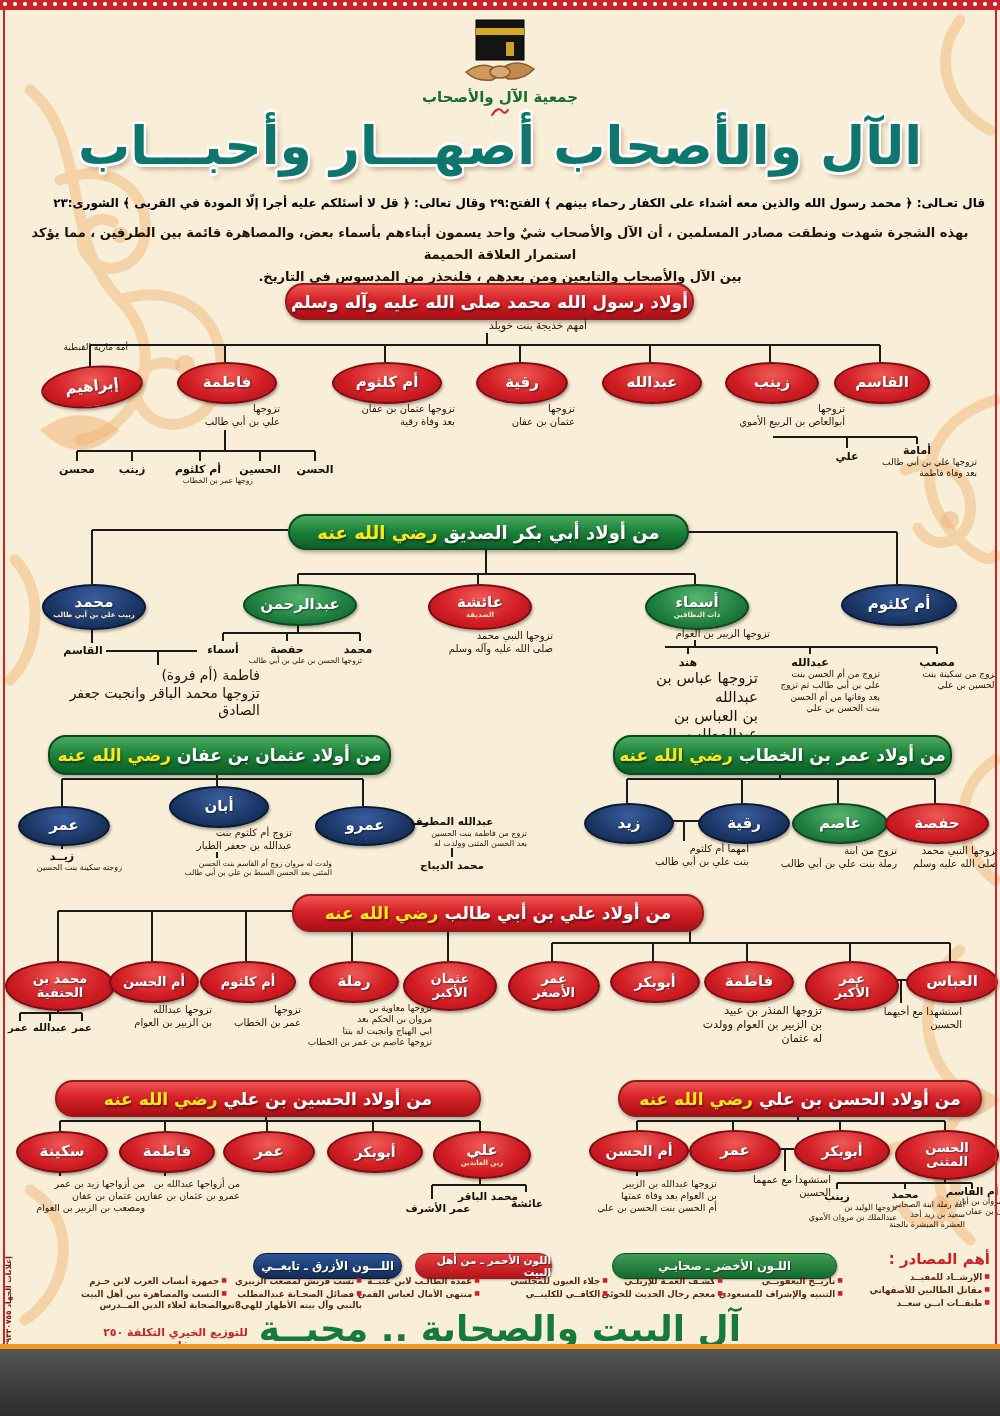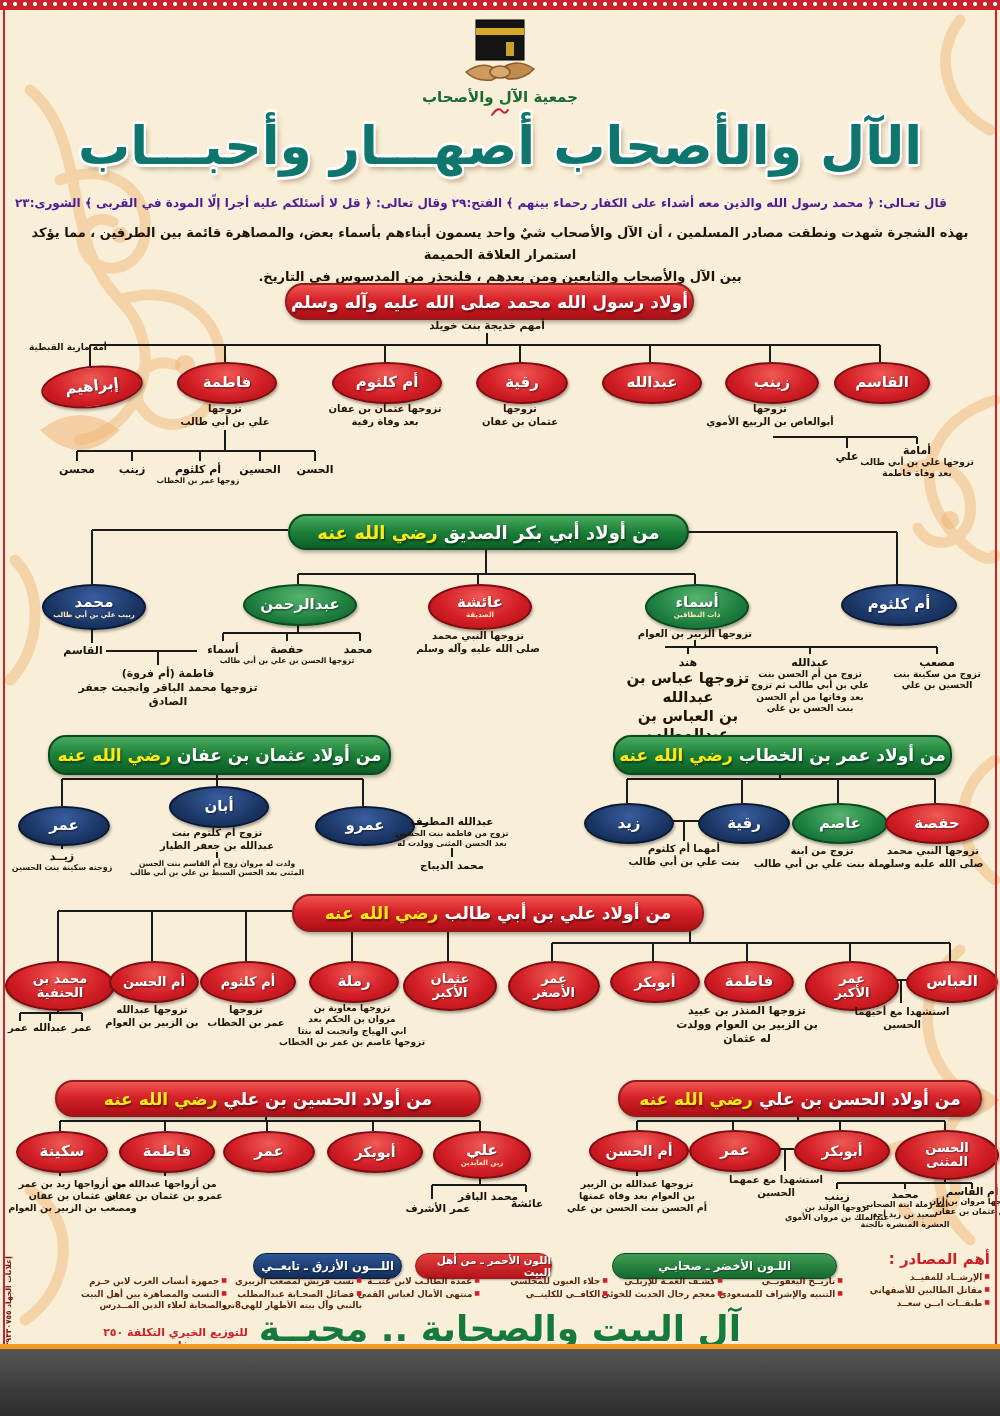--- a/index.html
+++ b/index.html
@@ -12,42 +12,42 @@
     background-size:10px 10px;z-index:6}
   .frame{position:absolute;top:8px;bottom:62px;left:3px;right:3px;
     border-left:2px solid #cc2128;border-right:2px solid #cc2128;z-index:6;pointer-events:none}
   
   .orgname{position:absolute;left:390px;top:88px;width:220px;text-align:center;
     color:#1b6b33;font-weight:bold;font-size:15px;z-index:5}
   .title{position:absolute;left:40px;top:116px;width:920px;text-align:center;
     color:#0f766e;font-weight:bold;font-size:52px;z-index:5;letter-spacing:1px;
     text-shadow:2px 2px 0 #fff,-2px 2px 0 #fff,2px -2px 0 #fff,-2px -2px 0 #fff,
                 0 3px 0 #fff,0 -3px 0 #fff,3px 5px 5px rgba(90,40,0,.35)}
-  .verse{position:absolute;left:15px;top:196px;width:970px;text-align:left;
-    color:#4c1d95;font-weight:bold;font-size:12px;z-index:5}
+  .verse{position:absolute;left:15px;top:196px;width:970px;text-align:right;
+    color:#000000;font-weight:bold;font-size:12px;z-index:5}
   .intro{position:absolute;left:30px;top:222px;width:940px;text-align:center;
     color:#1e1206;font-weight:bold;font-size:13px;line-height:1.7;white-space:pre-line;z-index:5}
   
   .bn{position:absolute;border-radius:18px;display:flex;align-items:center;justify-content:center;
     gap:6px;color:#fff;font-weight:bold;z-index:5;
     text-shadow:1px 2px 2px rgba(0,0,0,.45);box-shadow:1px 2px 4px rgba(0,0,0,.35)}
   .bn.red{background:linear-gradient(180deg,#f0554f 0%,#d6232a 45%,#ae0e15 100%);border:2px solid #8f1d1d}
   .bn.green{background:linear-gradient(180deg,#4aa95f 0%,#1b8038 50%,#0c5f26 100%);border:2px solid #0a4a20}
   .rida{color:#ffe81a}
   
   .ov{position:absolute;border-radius:50%;display:flex;flex-direction:column;align-items:center;
     justify-content:center;text-align:center;color:#fff;font-weight:bold;font-size:15px;
     line-height:1.05;white-space:pre-line;z-index:5;
     text-shadow:1px 1px 2px rgba(0,0,0,.55);box-shadow:1px 2px 3px rgba(0,0,0,.35)}
   .ov.red{background:radial-gradient(ellipse at 50% 28%,#ef5a55 0%,#d31f26 55%,#a90d13 100%);border:2px solid #7e0d12}
   .ov.blue{background:radial-gradient(ellipse at 50% 28%,#3a5d9e 0%,#1b3766 60%,#0e2246 100%);border:2px solid #0a1a36}
   .ov.green{background:radial-gradient(ellipse at 50% 28%,#57b46f 0%,#1f8040 60%,#0d5c29 100%);border:2px solid #0a4a20}
   .ov .sub{display:block;font-size:7px;color:#ffe9c0;line-height:1.1;margin-top:1px;text-shadow:none}
   
-  .nt{position:absolute;text-align:center;font-size:10px;font-weight:bold;color:#241303;
+  .nt{position:absolute;font-size:10px;font-weight:normal;color:#241303;
     line-height:1.25;white-space:pre-line;z-index:5}
   .nt.xs{font-size:8px}
   .nm{position:absolute;text-align:center;font-size:11px;font-weight:bold;color:#161005;z-index:5}
   .nm.sm{font-size:10.5px}
   
   .pill{position:absolute;height:24px;border-radius:13px;display:flex;align-items:center;
     justify-content:center;color:#fff;font-weight:bold;font-size:11.5px;z-index:5;
     text-shadow:1px 1px 1px rgba(0,0,0,.4);box-shadow:1px 1px 2px rgba(0,0,0,.3)}
   .pill.green{background:linear-gradient(#3f9c55,#136a2d);border:1.5px solid #0a4a20}
   .pill.redp{background:linear-gradient(#e4403f,#b5121a);border:1.5px solid #8f1d1d}
@@ -174,21 +174,21 @@
   <span>عائشة</span>
   <span class="sub">الصديقة</span>
 </div>
 <div class="ov green" style="left:645px;top:584px;width:100px;height:42px">
   <span>أسماء</span>
   <span class="sub">ذات النطاقين</span>
 </div>
 <div class="ov blue" style="left:841px;top:584px;width:112px;height:38px">أم كلثوم</div>
 
 <div class="nm" style="left:58px;top:644px;width:50px">القاسم</div>
-<div class="nt" style="left:68px;top:667px;width:200px;font-size:11px">فاطمة (أم فروة)
+<div class="nt" style="left:60px;top:667px;width:200px;font-size:14px">فاطمة (أم فروة)
 تزوجها محمد الباقر وانجبت جعفر الصادق</div>
 <div class="nm" style="left:333px;top:643px;width:50px">محمد</div>
 <div class="nm" style="left:264px;top:643px;width:46px">حفصة</div>
 <div class="nt xs" style="left:212px;top:656px;width:150px;font-size:7.5px">تزوجها الحسن بن علي بن أبي طالب</div>
 <div class="nm" style="left:198px;top:643px;width:50px">أسماء</div>
 <div class="nt" style="left:403px;top:630px;width:150px">تزوجها النبي محمد
 صلى الله عليه وآله وسلم</div>
 <div class="nt" style="left:620px;top:628px;width:150px">تزوجها الزبير بن العوام</div>
 <div class="nm" style="left:668px;top:656px;width:40px">هند</div>
 <div class="nt" style="left:618px;top:669px;width:140px;font-size:15px">تزوجها عباس بن عبدالله

